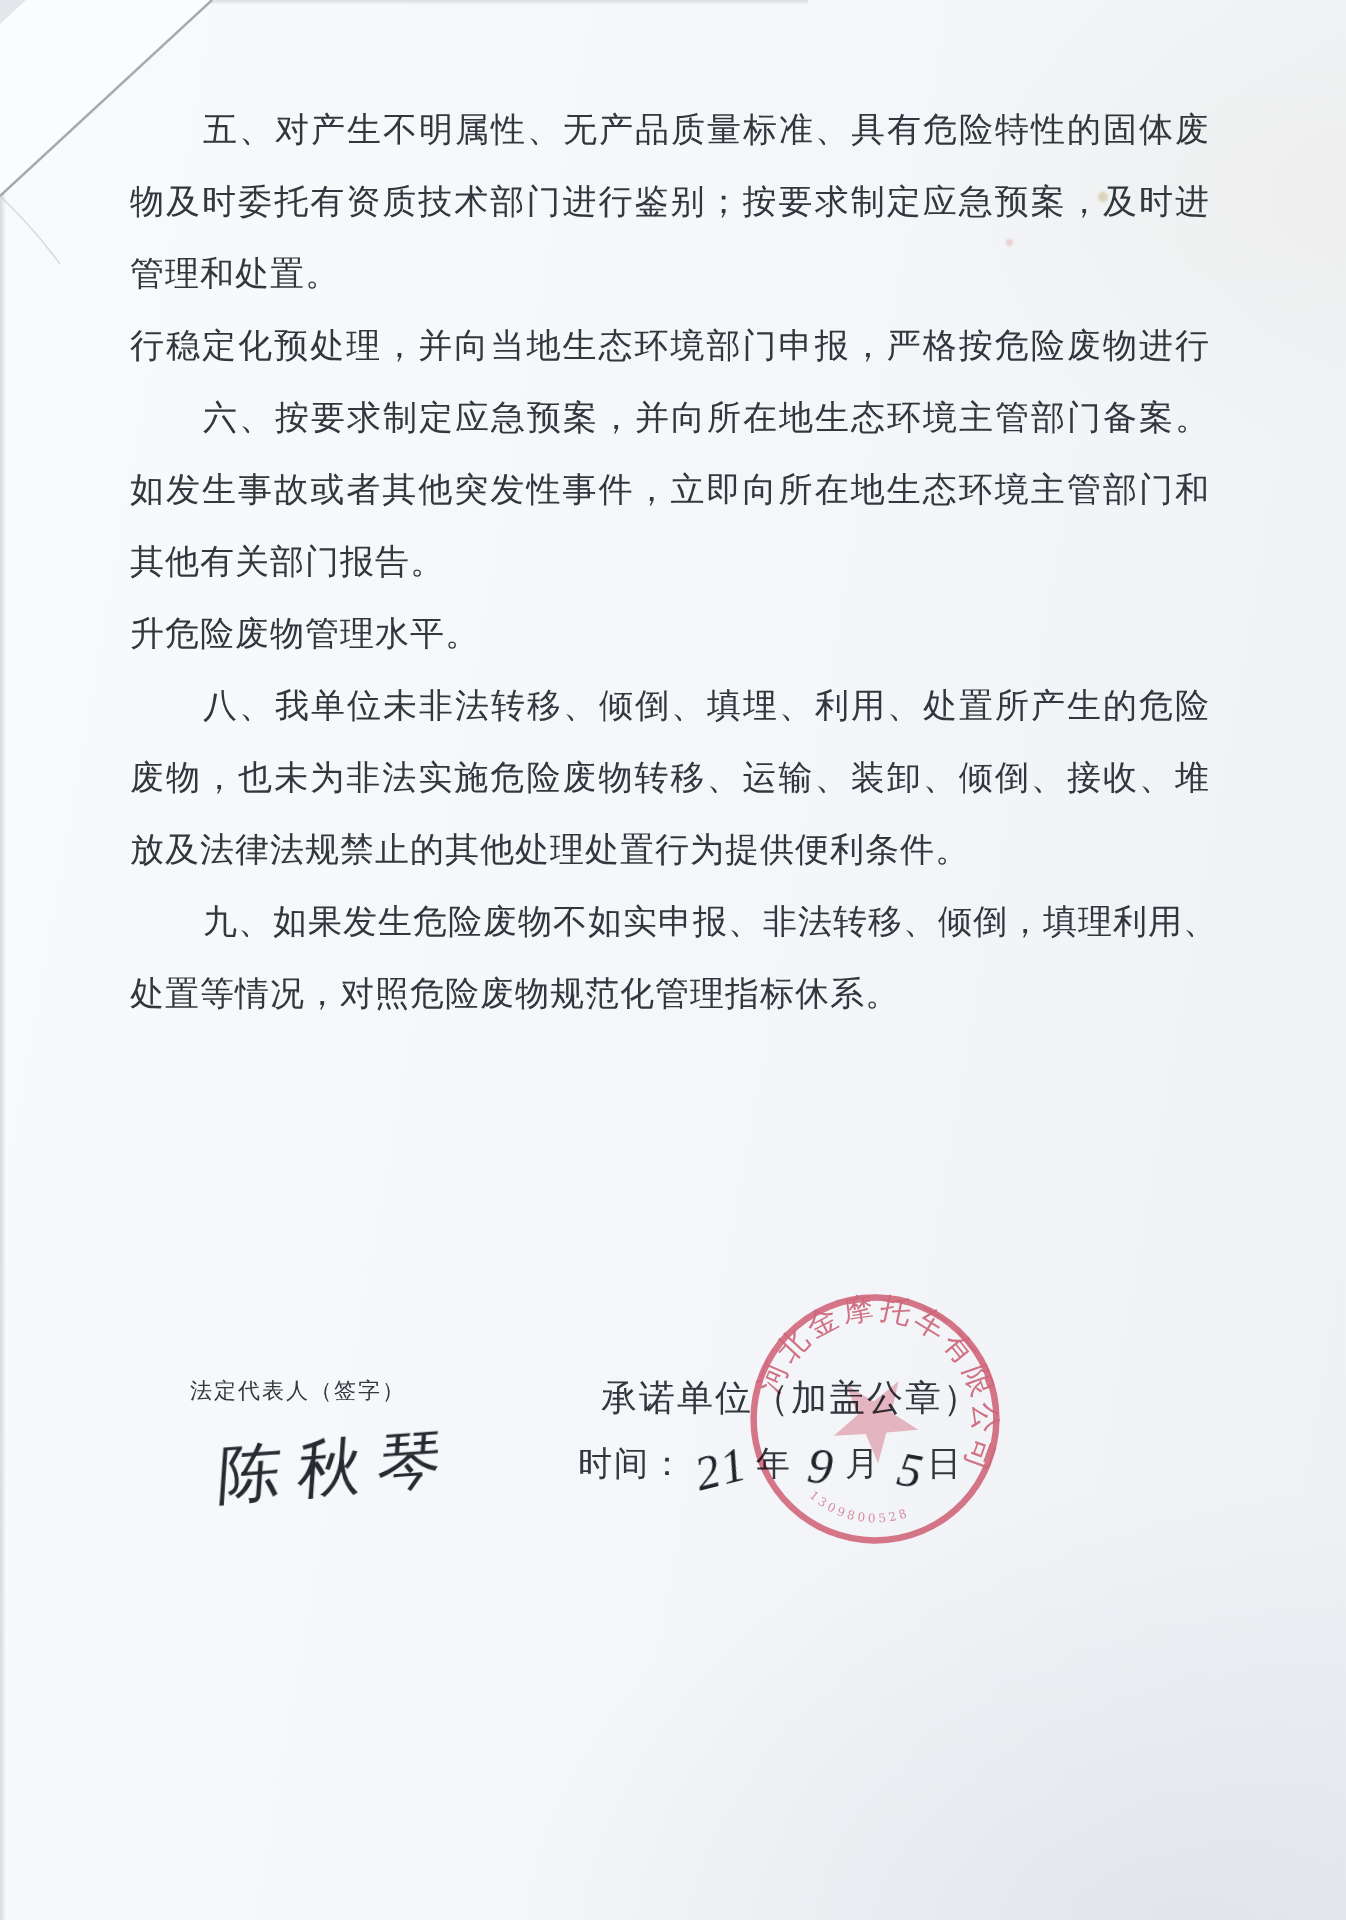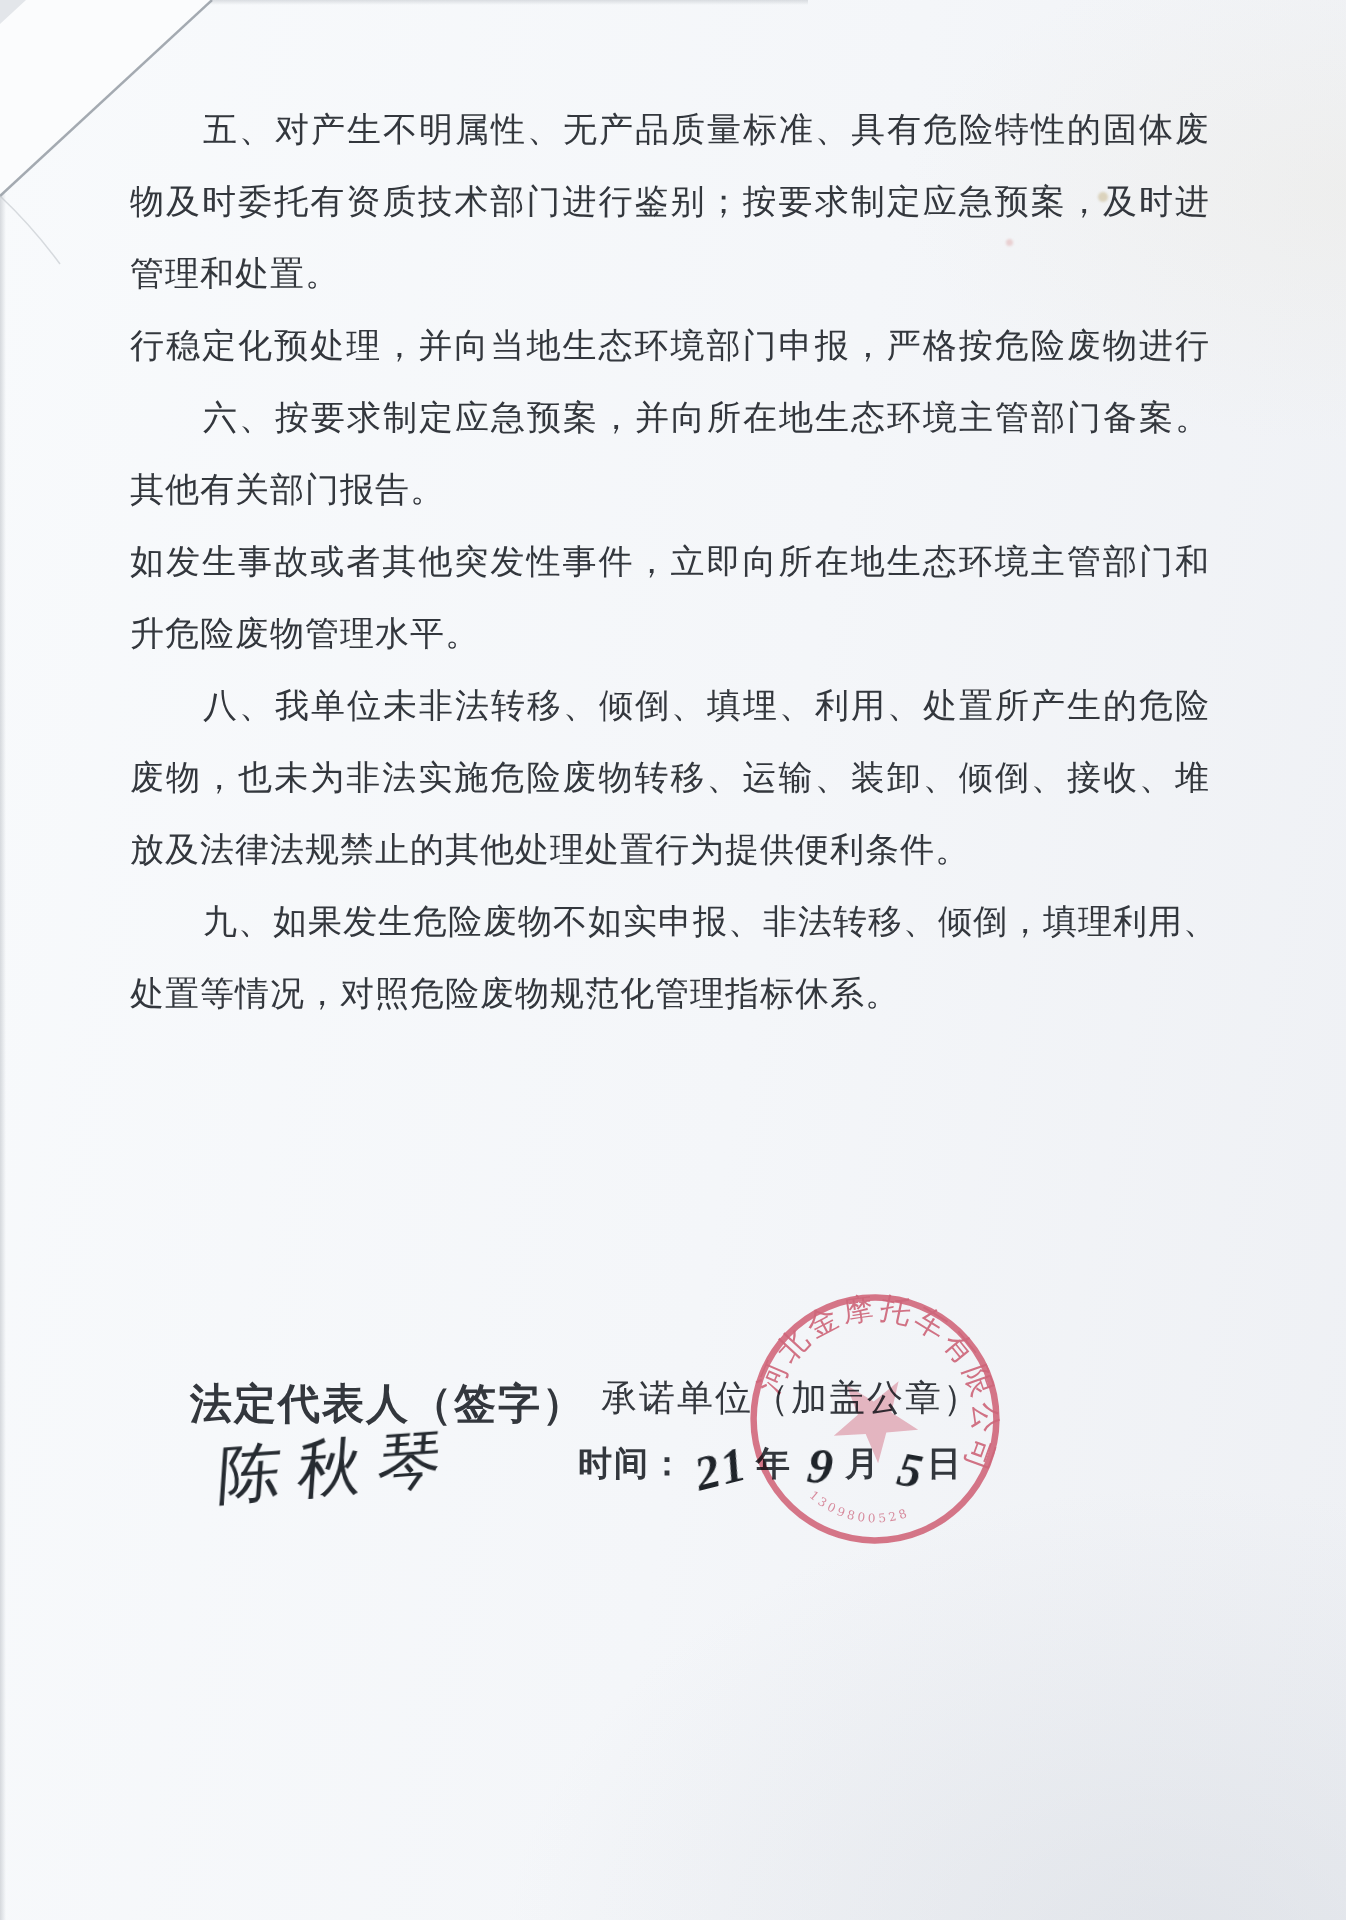--- a/index.html
+++ b/index.html
@@ -26,30 +26,30 @@
   
   .doc-body { position:absolute; left:130px; top:94px; width:1080px;
     font-size:34px; letter-spacing:1px; }
   .line { height:72px; line-height:72px; white-space:nowrap;
     text-rendering:optimizeLegibility; }
   .line.full { text-align:justify; text-align-last:justify; text-justify:inter-character; }
   .line.first { text-indent:2.15em; }
 
   
   .sig-left-label { position:absolute; left:190px; top:1376px;
-    font-size:42px; letter-spacing:2px; white-space:nowrap;font-weight:bold; }
+    font-size:22px; letter-spacing:2px; white-space:nowrap; }
   .signature { position:absolute; left:218px; top:1432px;
     font-size:64px; color:#262b31; letter-spacing:16px; white-space:nowrap;
     transform:rotate(-4deg) skewX(-8deg); transform-origin:left center;
     filter:blur(0.3px); }
   .sig-right-label { position:absolute; left:601px; top:1374px;
     font-size:36px; letter-spacing:2px; white-space:nowrap; }
   .date-line { position:absolute; left:578px; top:1424px; height:80px;
     display:flex; align-items:center; font-size:34px; letter-spacing:2px;
-    white-space:nowrap;font-weight:bold; }
+    white-space:nowrap; }
   .date-line .printed { display:inline-block; }
   .date-line .hand { display:inline-block; font-style:italic; color:#1f242a;
     filter:blur(0.3px); }
   .hand-year  { font-size:48px; transform:rotate(-14deg) translateY(4px); margin:0 10px 0 8px; letter-spacing:2px; }
   .hand-month { font-size:50px; transform:rotate(6deg) translateY(2px);  margin:0 4px 0 16px; }
   .hand-day   { font-size:48px; transform:rotate(10deg) translateY(6px); margin:0 2px 0 18px; }
   .unit-sp { margin-left:6px; }
 
   
   .stamp { position:absolute; left:736px; top:1280px; width:278px; height:278px;
@@ -76,22 +76,22 @@
 
   <div class="speck speck-1"></div>
   <div class="speck speck-2"></div>
 
   <div class="doc-body">
       <div class="line first full">五、对产生不明属性、无产品质量标准、具有危险特性的固体废</div>
       <div class="line full">物及时委托有资质技术部门进行鉴别；按要求制定应急预案，及时进</div>
       <div class="line">管理和处置。</div>
       <div class="line full">行稳定化预处理，并向当地生态环境部门申报，严格按危险废物进行</div>
       <div class="line first full">六、按要求制定应急预案，并向所在地生态环境主管部门备案。</div>
+      <div class="line full">如发生事故或者其他突发性事件，立即向所在地生态环境主管部门和</div>
       <div class="line">其他有关部门报告。</div>
-      <div class="line full">如发生事故或者其他突发性事件，立即向所在地生态环境主管部门和</div>
       <div class="line">升危险废物管理水平。</div>
       <div class="line first full">八、我单位未非法转移、倾倒、填埋、利用、处置所产生的危险</div>
       <div class="line full">废物，也未为非法实施危险废物转移、运输、装卸、倾倒、接收、堆</div>
       <div class="line">放及法律法规禁止的其他处理处置行为提供便利条件。</div>
       <div class="line first full">九、如果发生危险废物不如实申报、非法转移、倾倒，填理利用、</div>
       <div class="line">处置等情况，对照危险废物规范化管理指标休系。</div>
     </div>
 
   <div class="sig-left-label">法定代表人（签字）</div>
 

